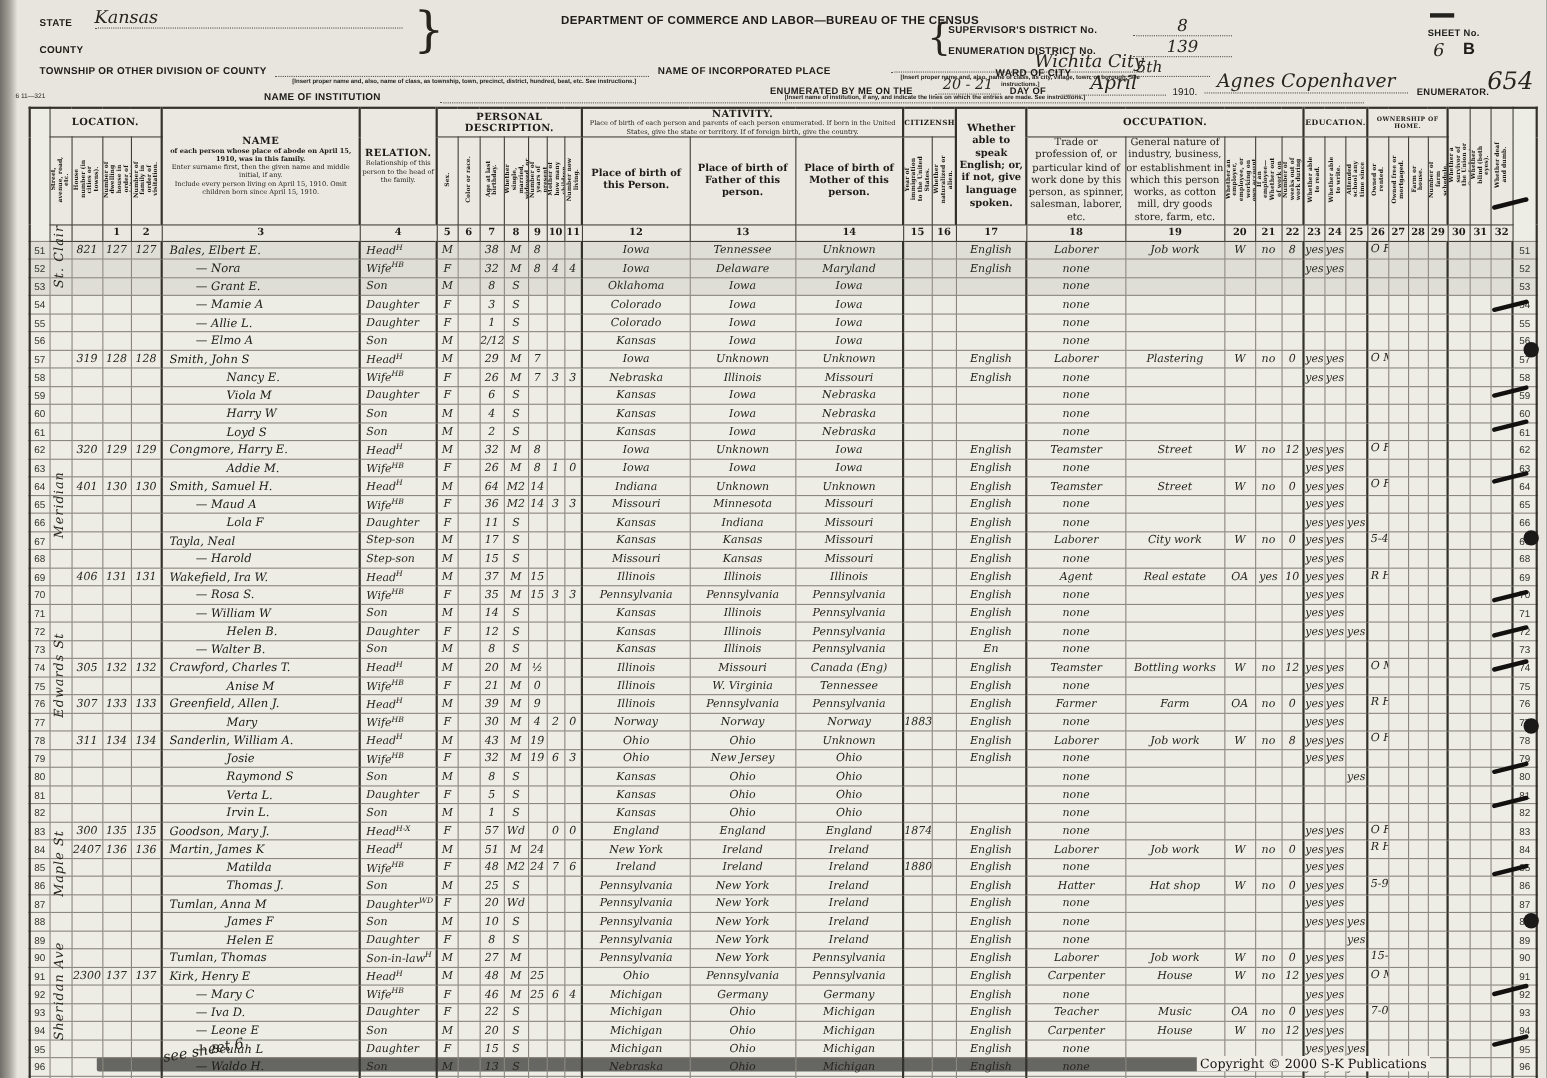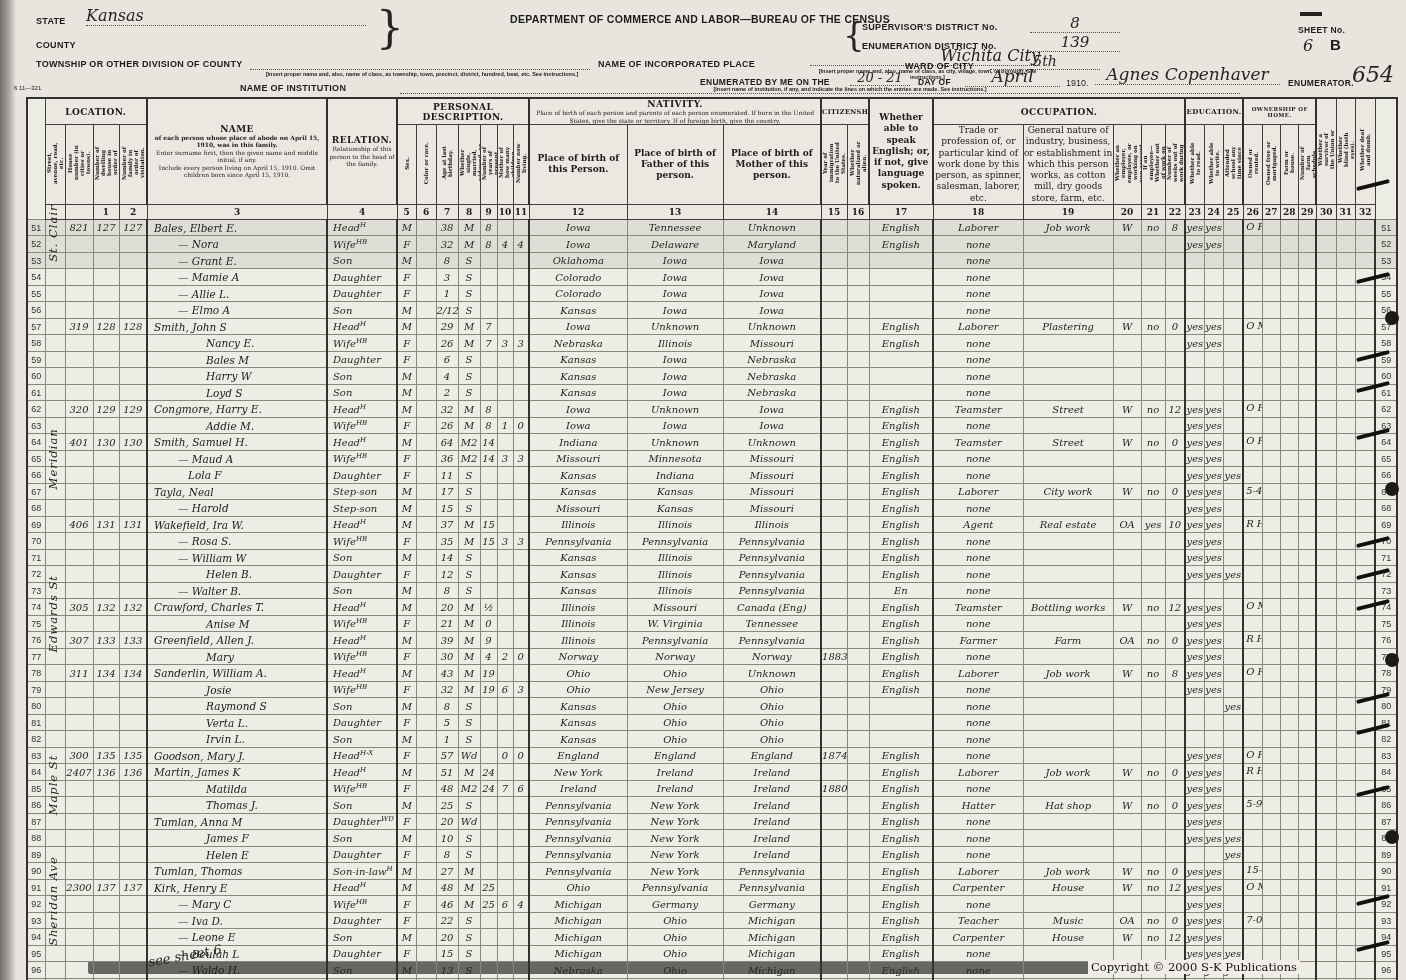--- a/index.html
+++ b/index.html
@@ -543,21 +543,21 @@
           <td></td>
           <td></td>
           <td class="gb lncol">58</td>
         </tr>
         <tr>
           <td class="lncol">59</td>
           <td></td>
           <td class="hwc"></td>
           <td class="hwc"></td>
           <td class="hwc"></td>
-          <td class="gb name-cell" style="padding-left: 58px;">Bales M</td>
+          <td class="gb name-cell" style="padding-left: 58px;">Viola M</td>
           <td class="gb hwc" style="text-align: left; padding-left: 5px;">Daughter</td>
           <td class="gb hwc">F</td>
           <td></td>
           <td class="hwc">6</td>
           <td class="hwc">S</td>
           <td class="hwc"></td>
           <td class="hwc"></td>
           <td class="hwc"></td>
           <td class="gb hwc">Kansas</td>
           <td class="hwc">Iowa</td>
@@ -813,21 +813,21 @@
           <td></td>
           <td></td>
           <td class="gb lncol">65</td>
         </tr>
         <tr>
           <td class="lncol">66</td>
           <td></td>
           <td class="hwc"></td>
           <td class="hwc"></td>
           <td class="hwc"></td>
-          <td class="gb name-cell" style="padding-left: 40px;">Lola F</td>
+          <td class="gb name-cell" style="padding-left: 58px;">Lola F</td>
           <td class="gb hwc" style="text-align: left; padding-left: 5px;">Daughter</td>
           <td class="gb hwc">F</td>
           <td></td>
           <td class="hwc">11</td>
           <td class="hwc">S</td>
           <td class="hwc"></td>
           <td class="hwc"></td>
           <td class="hwc"></td>
           <td class="gb hwc">Kansas</td>
           <td class="hwc">Indiana</td>

